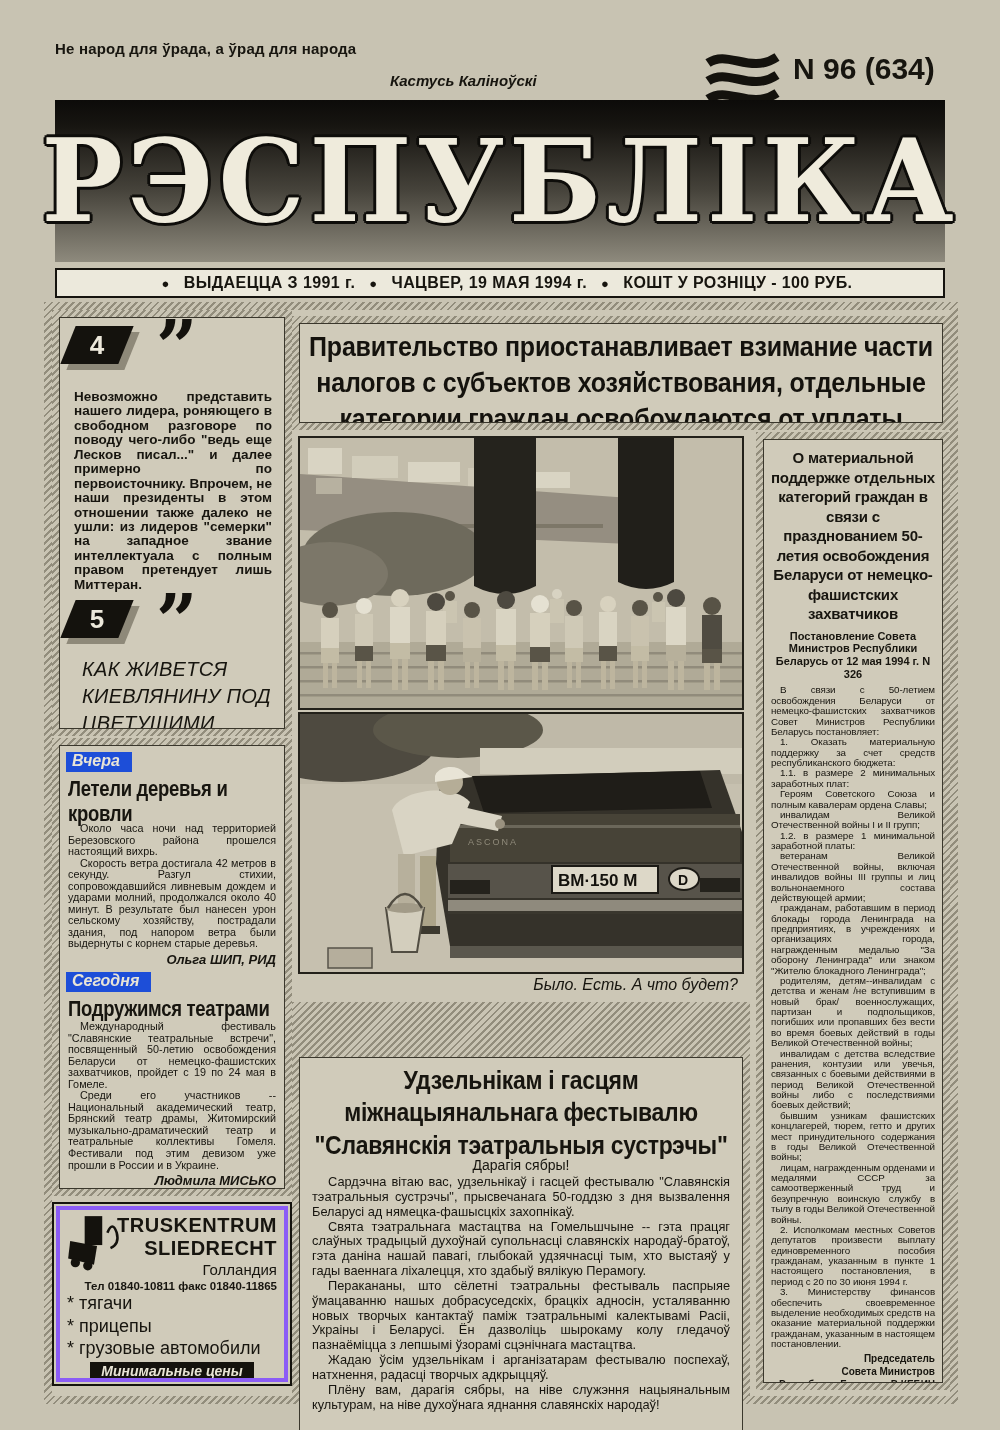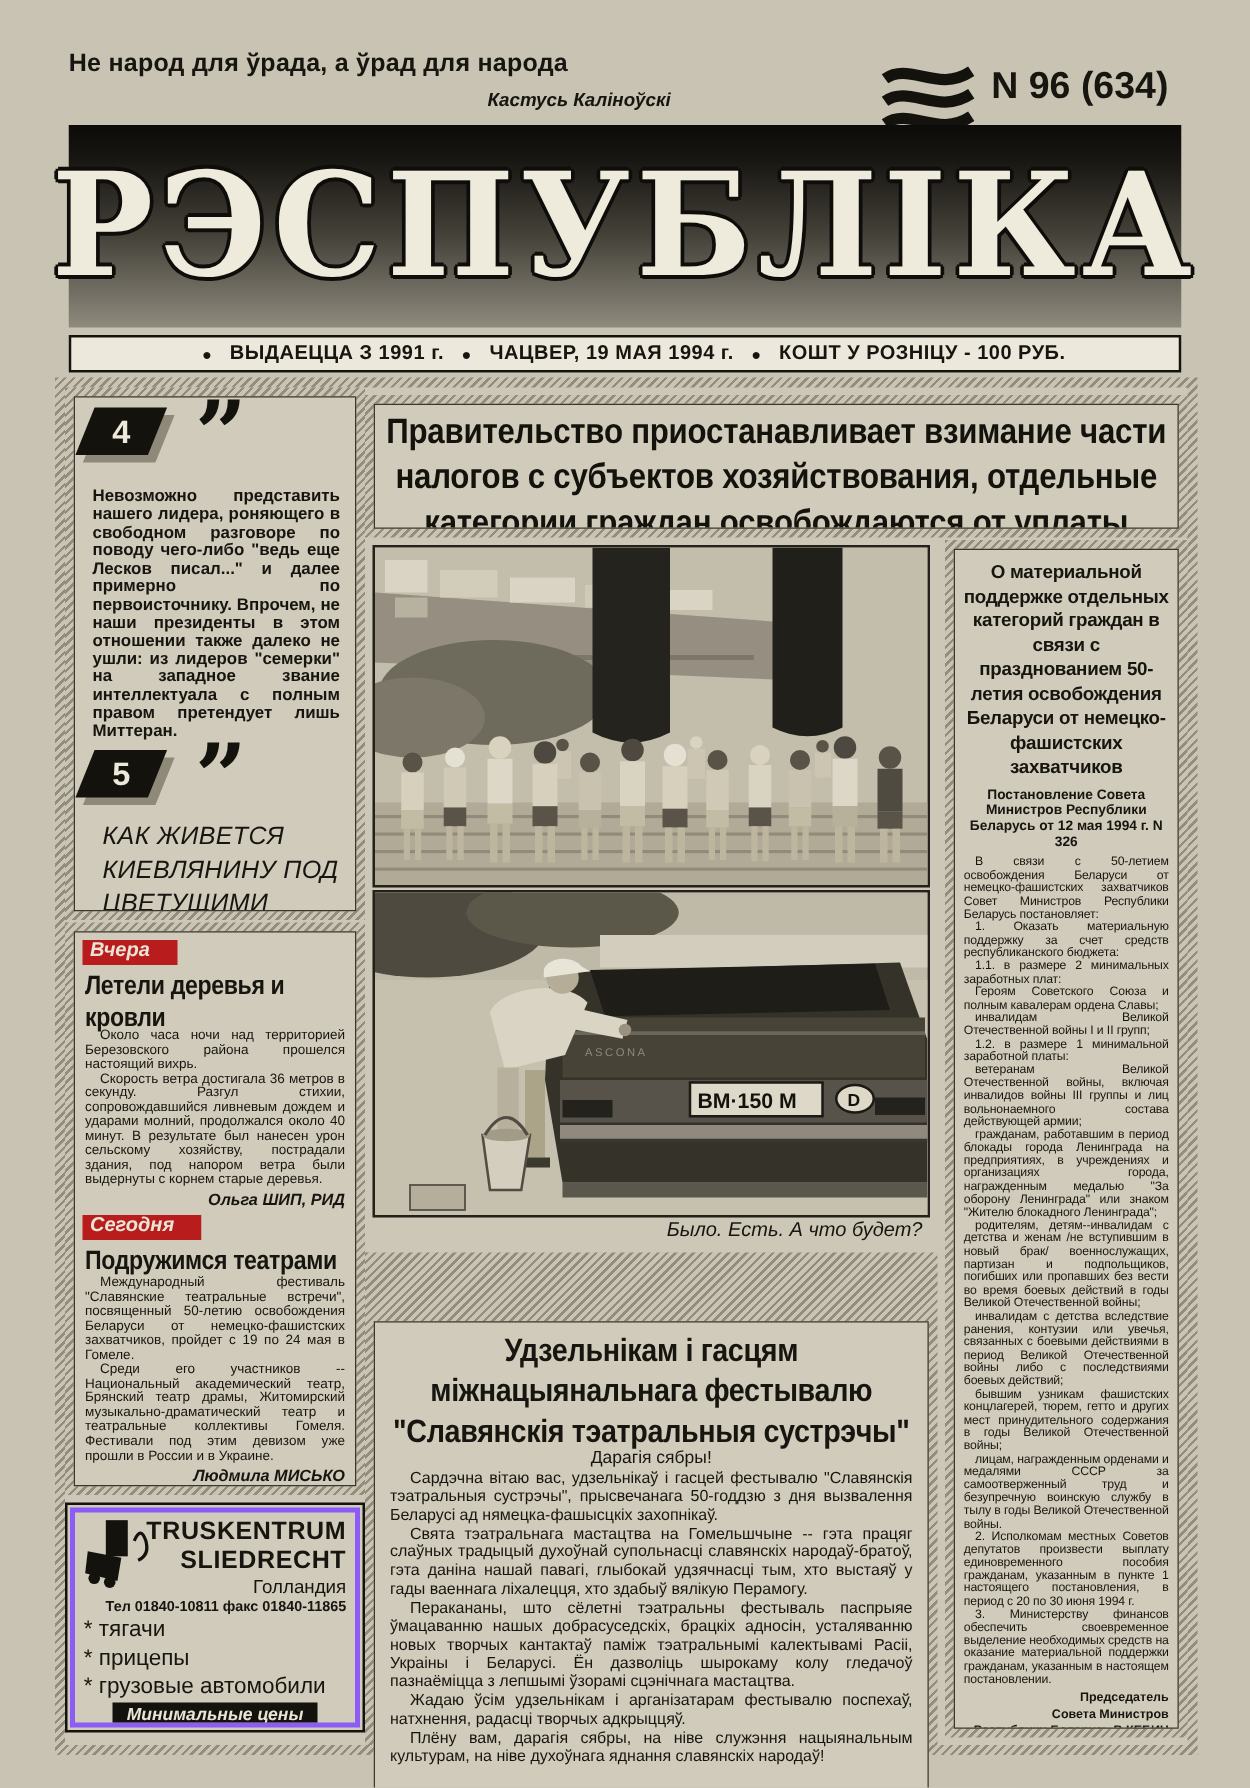--- a/index.html
+++ b/index.html
@@ -3,21 +3,21 @@
 <meta charset="utf-8">
 <style>
   html,body{margin:0;padding:0;}
   body{
     width:1000px;height:1430px;position:relative;
     background:#c8c3b2;
     font-family:"Liberation Sans",sans-serif;color:#17150f;
     overflow:hidden;
   }
   
-  #motto{position:absolute;left:55px;top:40px;font-size:20px;font-weight:bold;letter-spacing:.2px;}
+  #motto{position:absolute;left:55px;top:40px;font-size:15px;font-weight:bold;letter-spacing:.2px;}
   #motto-author{position:absolute;left:390px;top:72px;font-size:15px;font-weight:bold;font-style:italic;}
   #flag{position:absolute;left:704px;top:48px;width:76px;height:64px;}
   #issue-number{position:absolute;left:793px;top:52px;font-size:30px;font-weight:bold;}
   #masthead{
     position:absolute;left:55px;top:100px;width:890px;height:162px;
     background:linear-gradient(180deg,#0c0b09 0%,#171511 16%,#45423a 55%,#8e8a7d 100%);
     display:flex;align-items:center;justify-content:center;
   }
   #masthead .mh{
     font-family:"DejaVu Serif",serif;font-weight:bold;font-size:108px;line-height:1;
@@ -44,21 +44,21 @@
   #quotes-box{left:8px;top:8px;width:240px;height:426px;}
   .badge-wrap{position:relative;height:64px;}
   .badge-shadow{position:absolute;left:14px;top:14px;width:58px;height:38px;background:#8e8979;transform:skew(-22deg);}
   .badge{position:absolute;left:8px;top:8px;width:58px;height:38px;background:#14120d;transform:skew(-22deg);display:flex;align-items:center;justify-content:center;}
   .badge span{transform:skew(22deg);color:#ece8da;font-size:26px;font-weight:bold;}
   .bigquote{position:absolute;left:96px;top:-14px;font-family:"DejaVu Serif",serif;font-weight:bold;font-size:72px;color:#14120d;}
   .q4text{padding:8px 12px 0 14px;font-size:13.5px;font-weight:bold;line-height:1.07;text-align:justify;}
   .q5text{padding:6px 10px 0 22px;font-size:20px;font-style:italic;line-height:1.34;letter-spacing:.3px;}
   #news-box{left:8px;top:436px;width:240px;height:458px;}
   #news-box .inner{padding:4px 8px;}
-  .seclabel{display:inline-block;background:#b91c1c;color:#e9e5d6;font-style:italic;font-weight:bold;font-size:16px;padding:0 22px 2px 6px;margin:2px 0 3px -2px;}
+  .seclabel{display:inline-block;background:#1d4ed8;color:#e9e5d6;font-style:italic;font-weight:bold;font-size:16px;padding:0 12px 2px 6px;margin:2px 0 3px -2px;}
   .nhead{font-weight:bold;font-size:18.5px;letter-spacing:-.3px;margin:1px 0 3px 0;transform:scaleY(1.15);transform-origin:left top;}
   .nbody{font-size:10.8px;line-height:1.07;text-align:justify;}
   .nbody .p{margin:0;text-indent:12px;}
   .byline{text-align:right;font-weight:bold;font-style:italic;font-size:13px;margin:2px 0 3px 0;}
   
   #ad-box{position:absolute;left:8px;top:900px;width:240px;height:184px;border:2px solid #14120d;background:#d0cbba;box-sizing:border-box;padding:2px;}
   #ad-box .ad-inner{border:4px solid #8b5cf6;height:100%;box-sizing:border-box;padding:4px 7px;overflow:hidden;}
   .ad-title{font-size:20px;font-weight:bold;letter-spacing:.5px;text-align:right;line-height:1.15;}
   .ad-country{text-align:right;font-size:15px;margin-top:1px;}
   .ad-phone{text-align:right;font-size:11.5px;font-weight:bold;margin-top:2px;}
@@ -140,21 +140,21 @@
       <div class="q5text">КАК ЖИВЕТСЯ КИЕВЛЯНИНУ ПОД ЦВЕТУЩИМИ КАШТАНАМИ?</div>
     </div>
   </div>
 
   <div class="hbox" id="news-box">
     <div class="inner">
       <div class="seclabel">Вчера</div>
       <div class="nhead">Летели деревья и кровли</div>
       <div class="nbody">
         <p class="p">Около часа ночи над территорией Березовского района прошелся настоящий вихрь.</p>
-        <p class="p">Скорость ветра достигала 36 метров в секунду. Разгул стихии, сопровождавшийся ливневым дождем и ударами молний, продолжался около 40 минут. В результате был нанесен урон сельскому хозяйству, пострадали здания, под напором ветра были выдернуты с корнем старые деревья.</p>
+        <p class="p">Скорость ветра достигала 42 метров в секунду. Разгул стихии, сопровождавшийся ливневым дождем и ударами молний, продолжался около 40 минут. В результате был нанесен урон сельскому хозяйству, пострадали здания, под напором ветра были выдернуты с корнем старые деревья.</p>
       </div>
       <div class="byline">Ольга ШИП, РИД</div>
 
       <div class="seclabel">Сегодня</div>
       <div class="nhead">Подружимся театрами</div>
       <div class="nbody">
         <p class="p">Международный фестиваль "Славянские театральные встречи", посвященный 50-летию освобождения Беларуси от немецко-фашистских захватчиков, пройдет с 19 по 24 мая в Гомеле.</p>
         <p class="p">Среди его участников -- Национальный академический театр, Брянский театр драмы, Житомирский музыкально-драматический театр и театральные коллективы Гомеля. Фестивали под этим девизом уже прошли в России и в Украине.</p>
       </div>
       <div class="byline">Людмила МИСЬКО</div>

